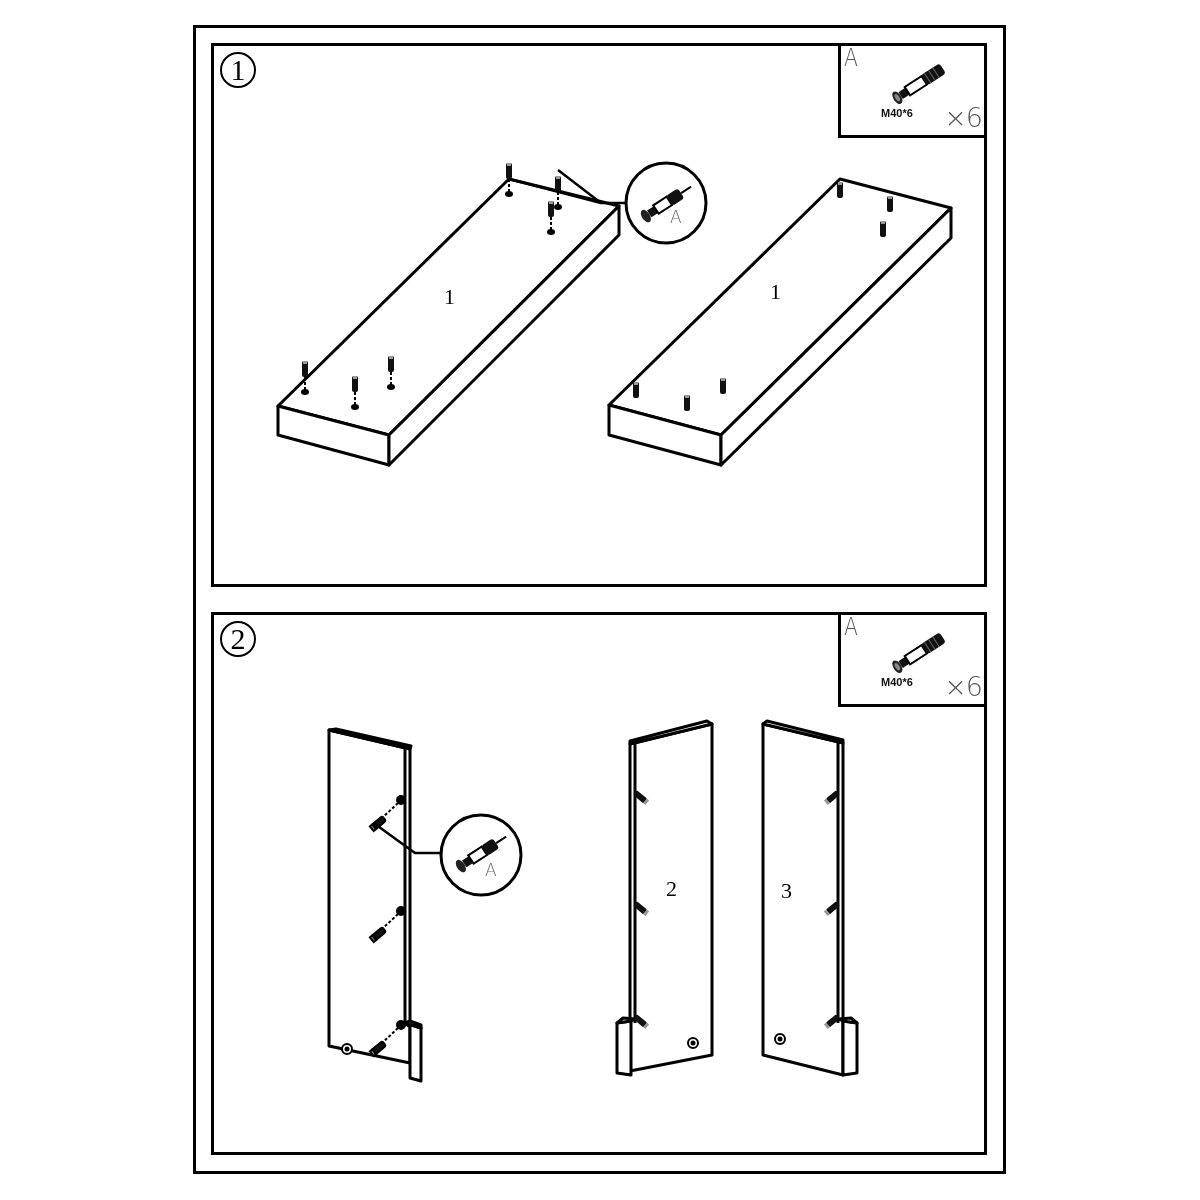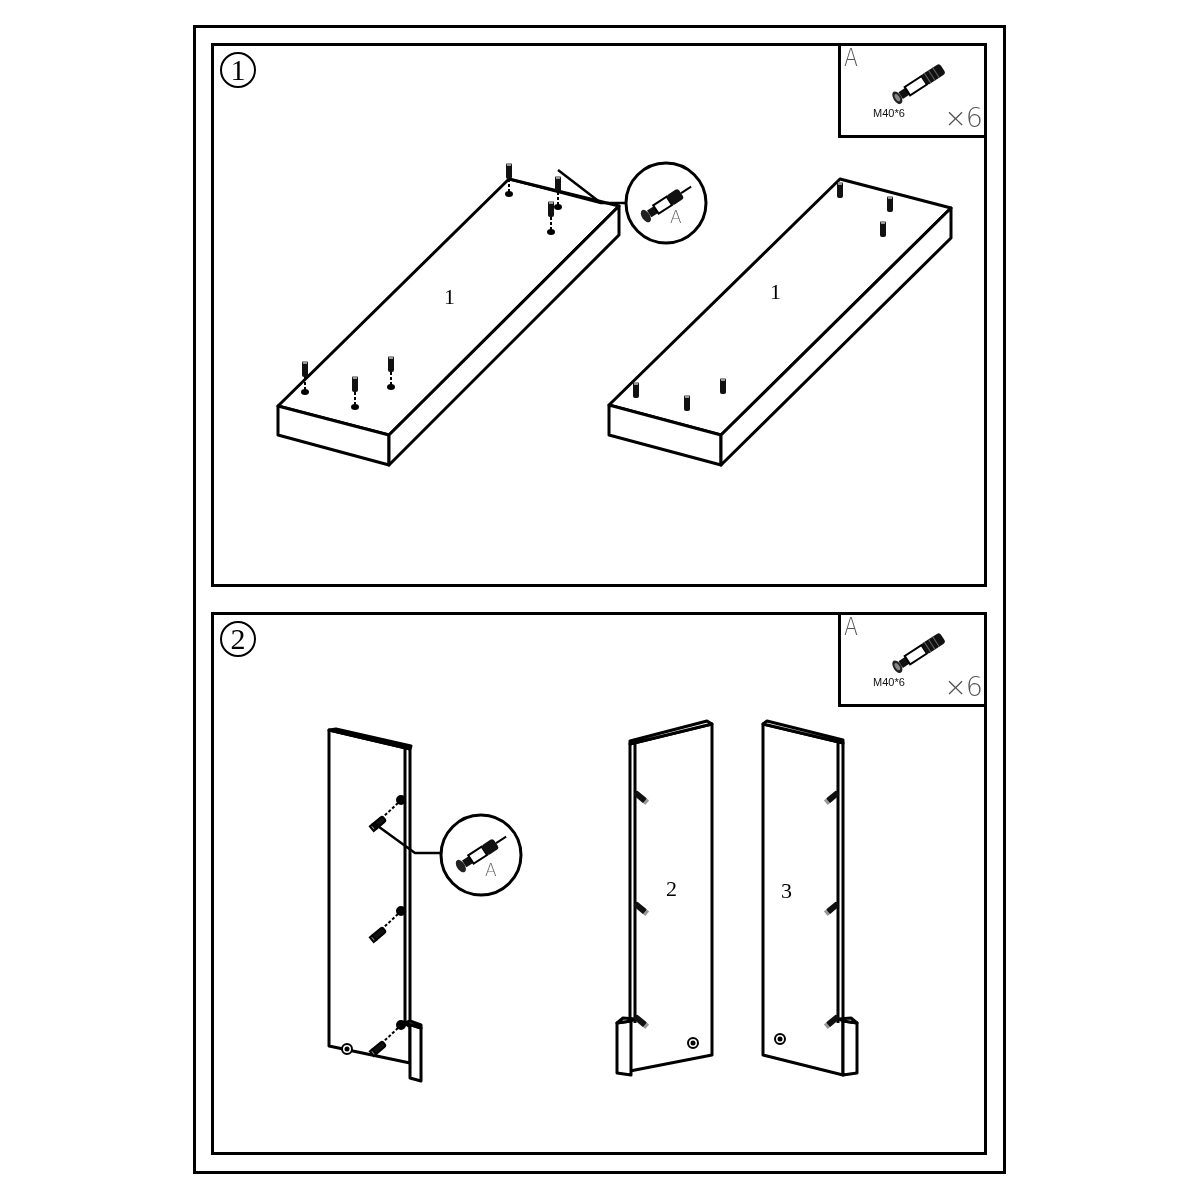--- a/index.html
+++ b/index.html
@@ -5,21 +5,21 @@
   html, body { margin:0; padding:0; background:#ffffff; }
   body { width:1200px; height:1200px; position:relative; overflow:hidden; font-family:"Liberation Serif", serif; }
   .frame { position:absolute; border:3px solid #000; box-sizing:border-box; }
   #outer { left:193px; top:25px; width:813px; height:1149px; }
   .panel { position:absolute; border:3px solid #000; box-sizing:border-box; background:#fff; }
   #panel1 { left:211px; top:43px; width:776px; height:544px; }
   #panel2 { left:211px; top:612px; width:776px; height:543px; }
   .step-num { position:absolute; left:6px; top:6px; width:36px; height:36px; border:2.5px solid #000; border-radius:50%; box-sizing:border-box; display:flex; align-items:center; justify-content:center; font-size:30px; line-height:1; font-family:"Liberation Serif", serif; }
   .hw-box { position:absolute; right:-3px; top:-3px; width:149px; height:95px; border:3px solid #000; box-sizing:border-box; background:#fff; }
   .hw-letter { position:absolute; left:3px; top:-2px; font-family:"DejaVu Sans", sans-serif; font-weight:200; font-size:24px; color:#555; transform:scaleX(0.85); transform-origin:left; }
-  .hw-code { position:absolute; left:32px; top:61px; font-family:"Liberation Sans", sans-serif; font-weight:normal; font-size:11px; color:#111; }
+  .hw-code { position:absolute; left:40px; top:61px; font-family:"Liberation Sans", sans-serif; font-weight:bold; font-size:11px; color:#111; }
   .hw-qty { position:absolute; right:2px; top:56px; font-family:"DejaVu Sans", sans-serif; font-weight:200; font-size:27px; color:#555; letter-spacing:-1px; }
   .hw-icon { position:absolute; left:44px; top:14px; }
   svg.draw { position:absolute; left:0; top:0; }
   .part-label { font-family:"Liberation Serif", serif; font-size:22px; fill:#000; }
   .callout-label { font-family:"DejaVu Sans", sans-serif; font-size:17px; fill:#666; font-weight:200; }
 </style>
 </head>
 <body>
 
 <div class="frame" id="outer"></div>

